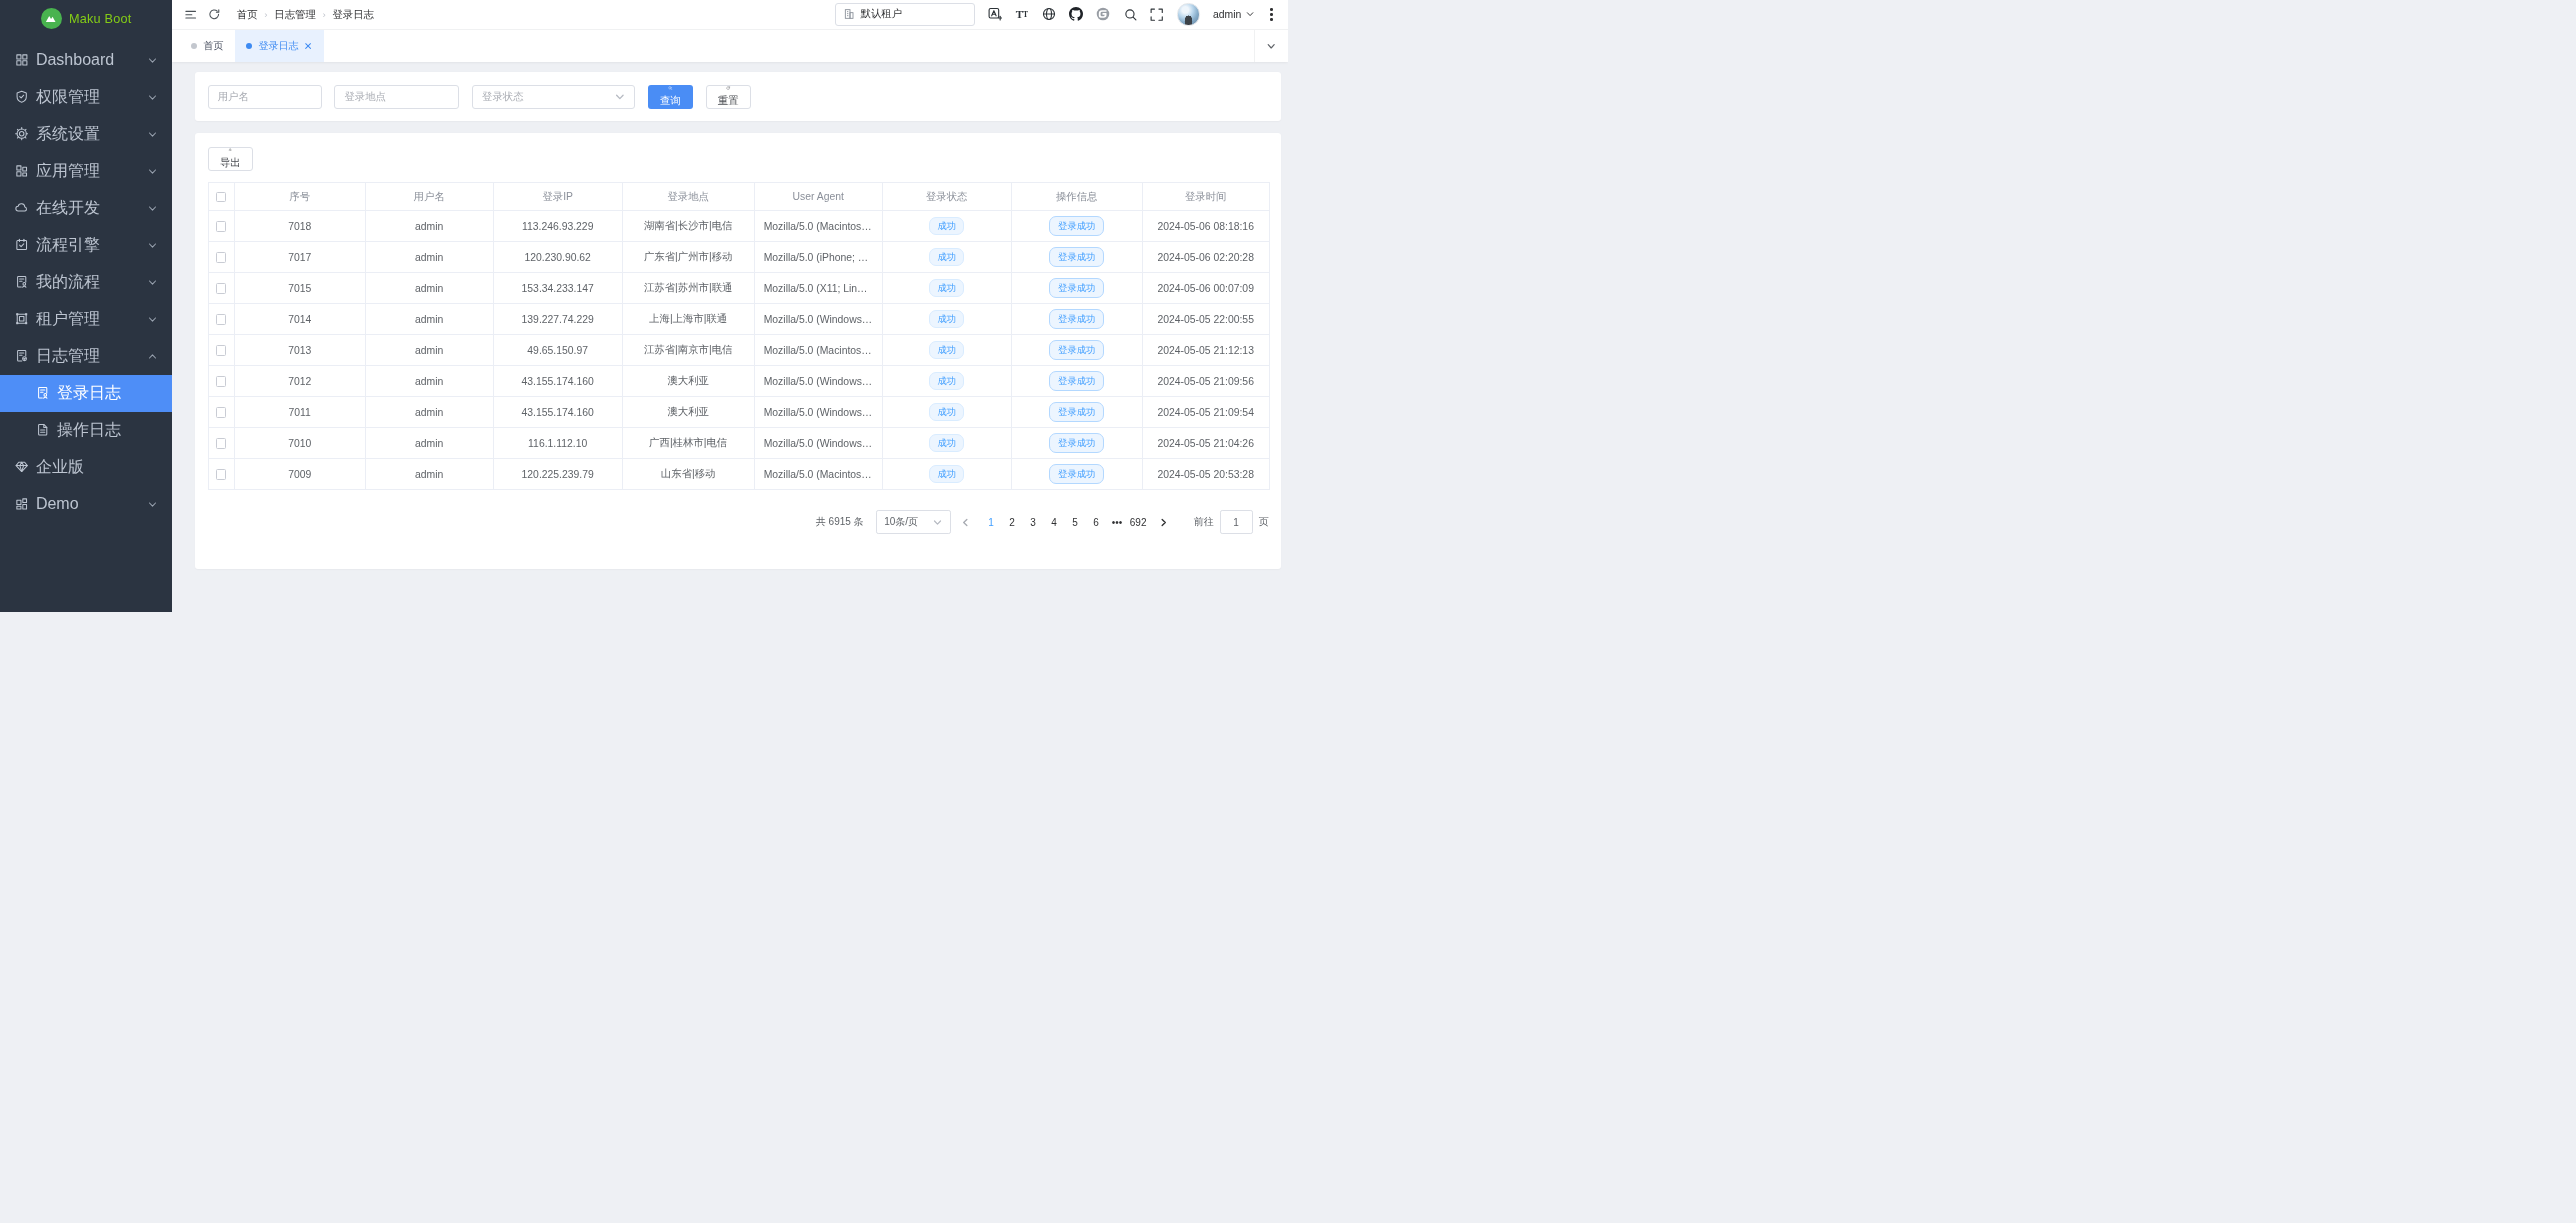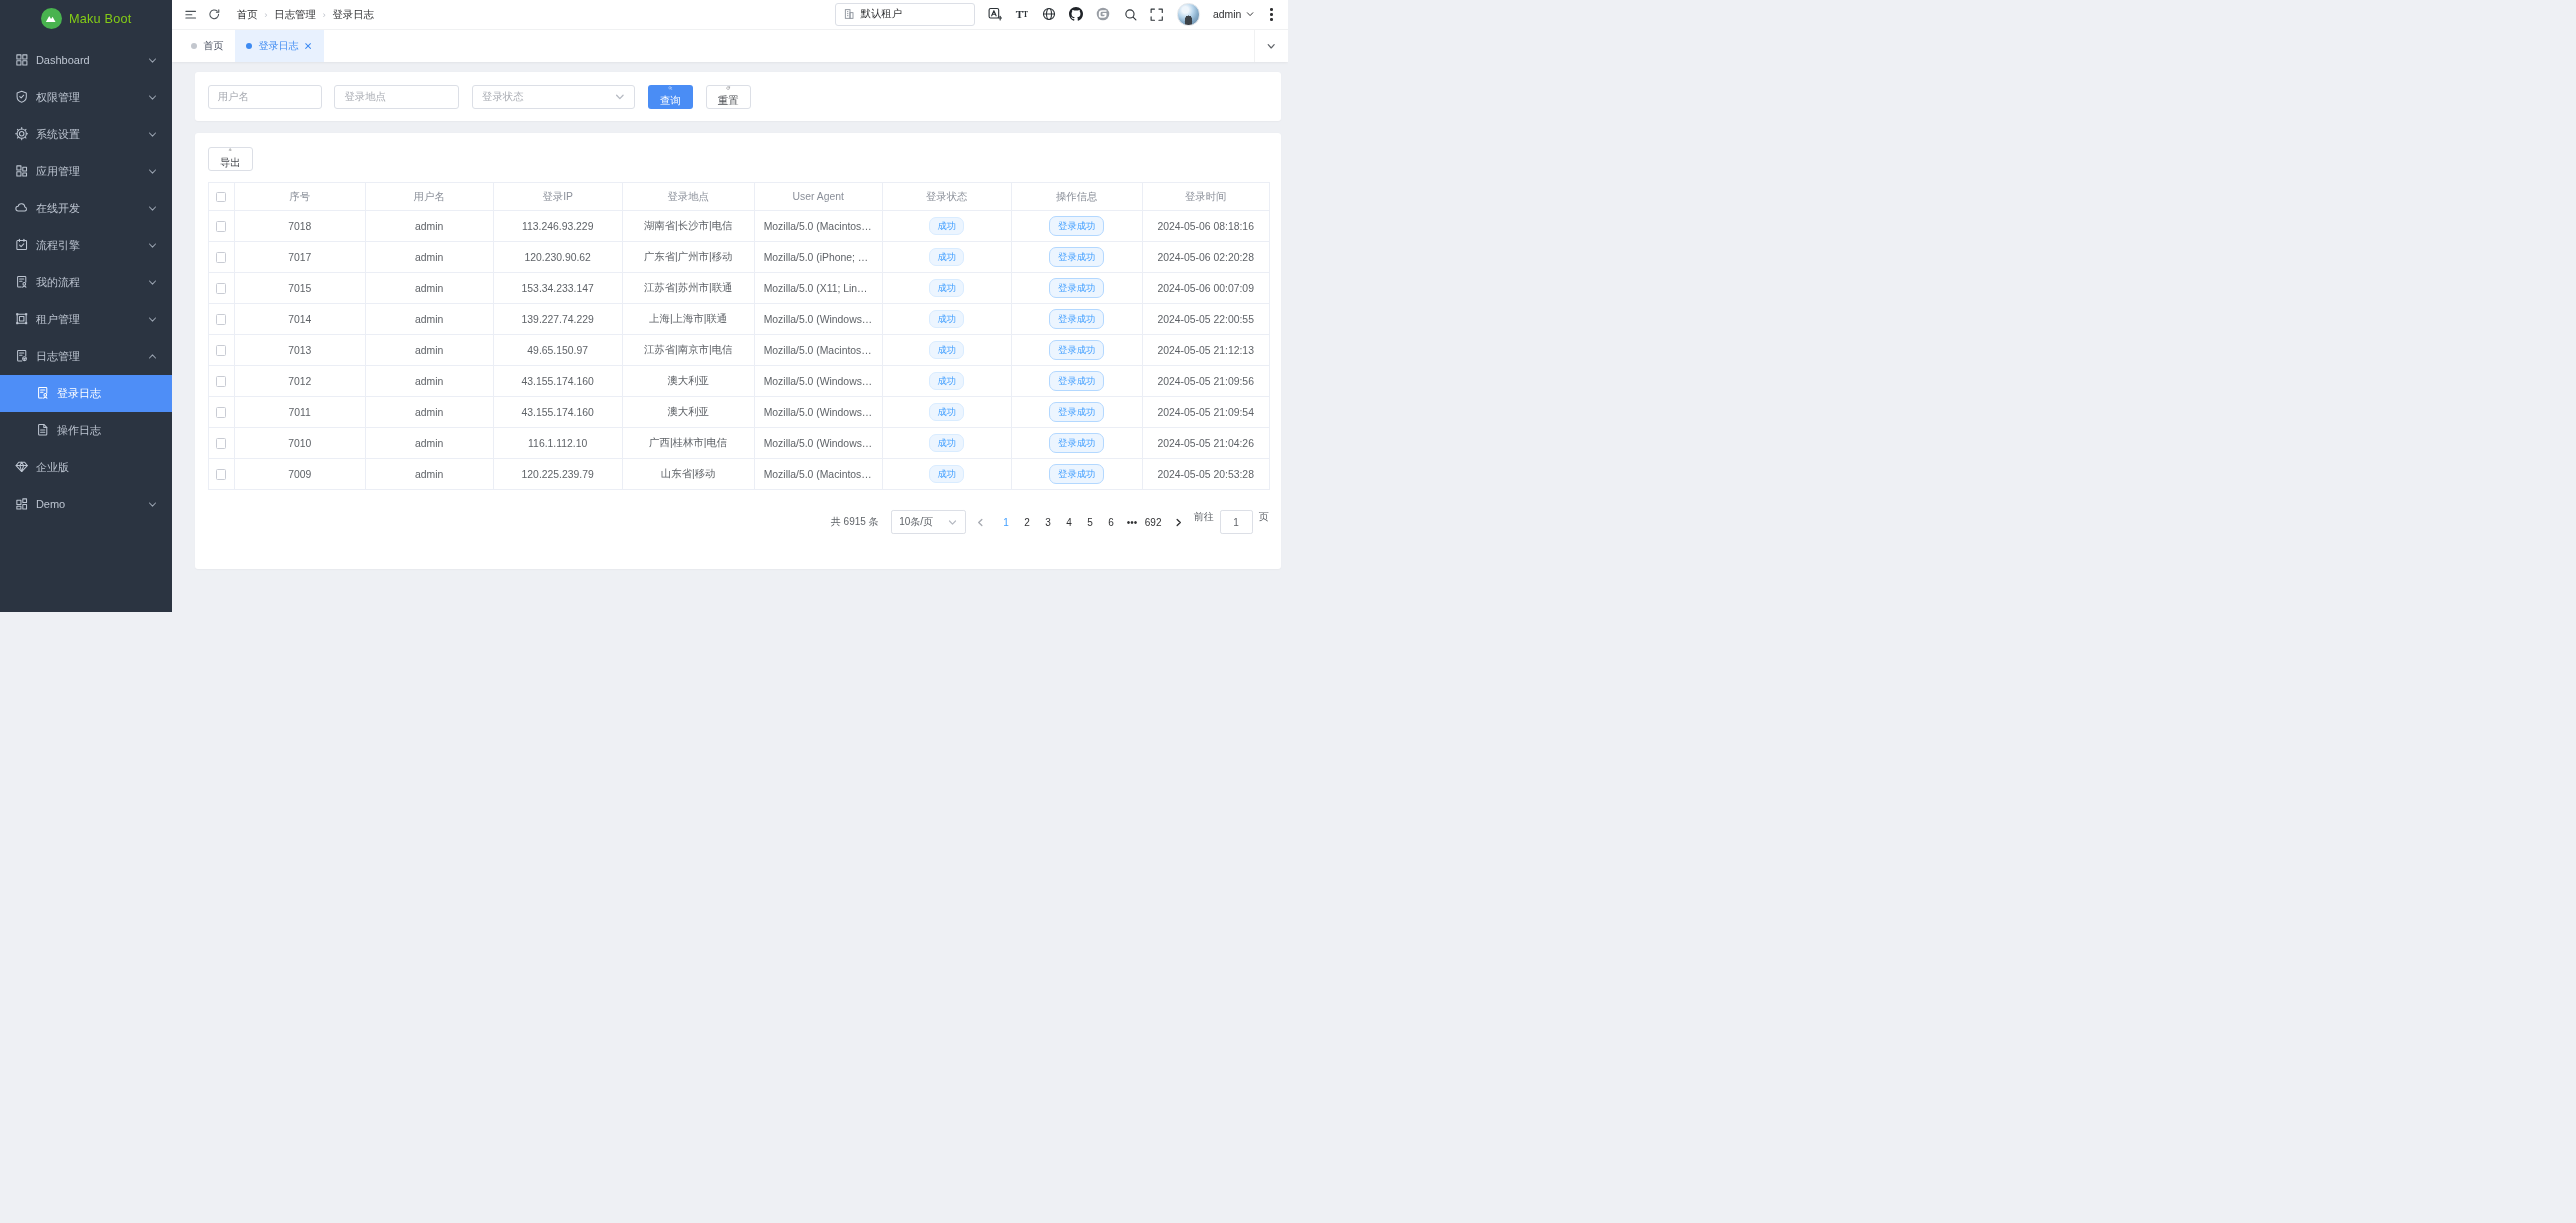--- a/index.html
+++ b/index.html
@@ -9,21 +9,21 @@
     background:#eef0f4; display:flex; color:#303133; font-size:10.4px;
   }
   svg { display:block; }
 
   
   .sidebar { width:172px; min-width:172px; height:100%; background:#2b3441; color:#bdc5d1; }
   .logo { height:37px; display:flex; align-items:center; justify-content:center; gap:7.5px; }
   .logo-badge { width:21px; height:21px; border-radius:50%; background:#49b34f; display:flex; align-items:center; justify-content:center; }
   .logo-title { font-size:12.7px; color:#84cc16; letter-spacing:0.2px; }
   .menu { margin-top:4.5px; }
-  .menu-item { height:37px; display:flex; align-items:center; padding:0 15px; gap:7.5px; cursor:pointer; font-size:11px; }
+  .menu-item { height:37px; display:flex; align-items:center; padding:0 15px; gap:7.5px; cursor:pointer; font-size:16px; }
   .menu-item .ml { flex:1; white-space:nowrap; overflow:hidden; }
   .menu-item .arrow { color:#9aa3b0; }
   .menu-item.child { padding-left:36px; }
   .menu-item.active { background:#4e8ef7; color:#fff; }
   .mi svg, .arrow svg { stroke:currentColor; fill:none; stroke-width:1.4; stroke-linecap:round; stroke-linejoin:round; }
 
   
   .main { flex:1; min-width:0; display:flex; flex-direction:column; }
 
   
@@ -90,21 +90,21 @@
   
   .pagination { display:flex; align-items:center; justify-content:flex-end; margin-top:20px; gap:6px; font-size:10px; color:#5f6368; }
   .pg-total { margin-right:6px; }
   .pg-select { width:75px; height:24px; border:0.7px solid #dcdfe6; border-radius:2.2px; display:flex; align-items:center; justify-content:space-between; padding:0 7.5px; cursor:pointer; }
   .pg-arrow { color:#a8abb2; padding:0 4.5px; cursor:pointer; font-size:10.4px; display:flex; align-items:center; }
   .pg-arrow svg { stroke:currentColor; fill:none; stroke-width:1.8; stroke-linecap:round; stroke-linejoin:round; }
   .pg-arrow.next { color:#303133; }
   .pages { display:flex; align-items:center; list-style:none; }
   .pages li { min-width:21px; text-align:center; padding:0 1.5px; cursor:pointer; color:#303133; }
   .pages li.active { color:#409eff; }
-  .pg-goto { display:flex; align-items:flex-start; gap:6px; margin-left:0; }
+  .pg-goto { display:flex; align-items:center; gap:6px; margin-left:15px; }
   .pg-goto input { width:33px; height:24px; border:0.7px solid #dcdfe6; border-radius:2.2px; text-align:center; font-size:10px; color:#5f6368; outline:none; font-family:inherit; }
 </style>
 </head>
 <body>
 
 <aside class="sidebar">
   <div class="logo">
     <span class="logo-badge">
       <svg width="13.4" height="13.4" viewBox="0 0 18 18">
           <path d="M2.5 13.5 L7 5.5 L9.5 9.5 L11.5 6.5 L15.5 13.5 Z" fill="#ffffff"></path>

